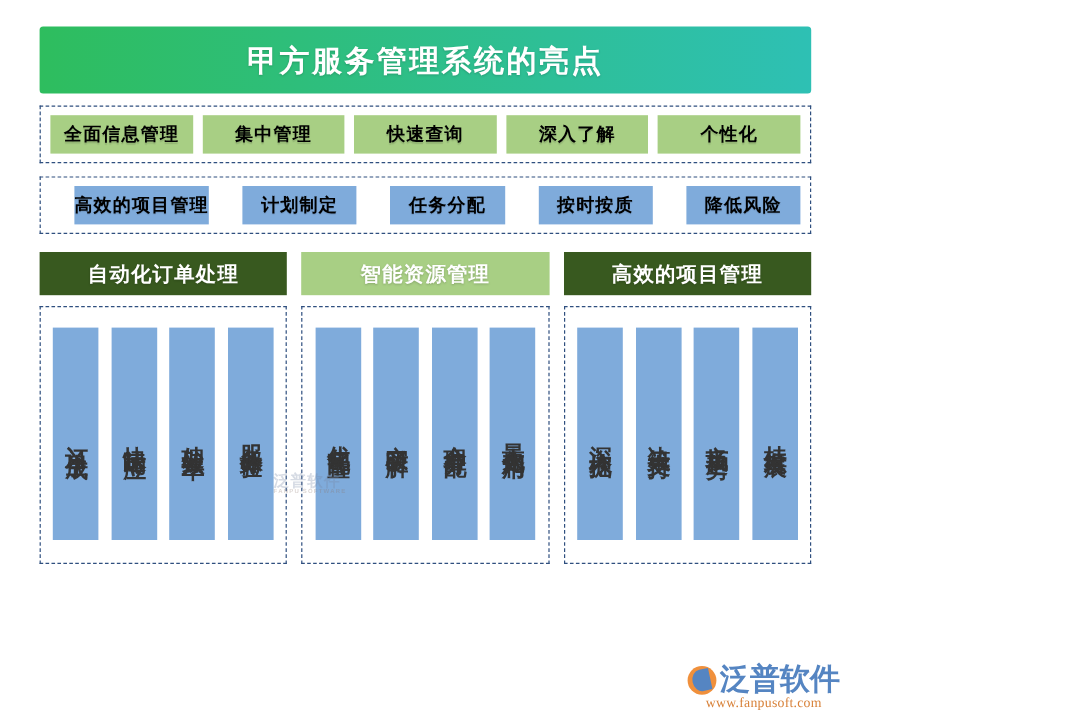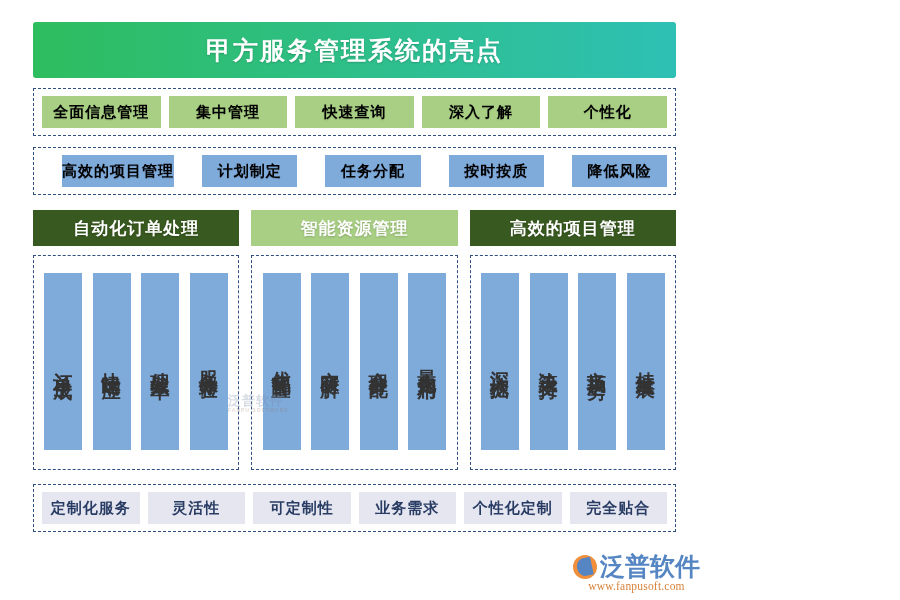--- a/index.html
+++ b/index.html
@@ -277,30 +277,20 @@
           <div class="vcol">
             <span class="vcol-text">市场趋势</span>
           </div>
           <div class="vcol">
             <span class="vcol-text">持续发展</span>
           </div>
         </div>
       </div>
     </div>
 
-  <div class="dashed-box bottom-wrap">
-    <div class="tag-row" id="row-bottom">
-        <div class="tag pale">定制化服务</div>
-        <div class="tag pale">灵活性</div>
-        <div class="tag pale">可定制性</div>
-        <div class="tag pale">业务需求</div>
-        <div class="tag pale">个性化定制</div>
-        <div class="tag pale">完全贴合</div>
-      </div>
-  </div>
 
   <div class="watermark">
     <div>泛普软件</div>
     <div class="wm-sub">FANPU SOFTWARE</div>
   </div>
 
   <div class="logo">
     <div class="logo-main">
       <span class="logo-mark"></span>
       <span class="logo-text">泛普软件</span>

